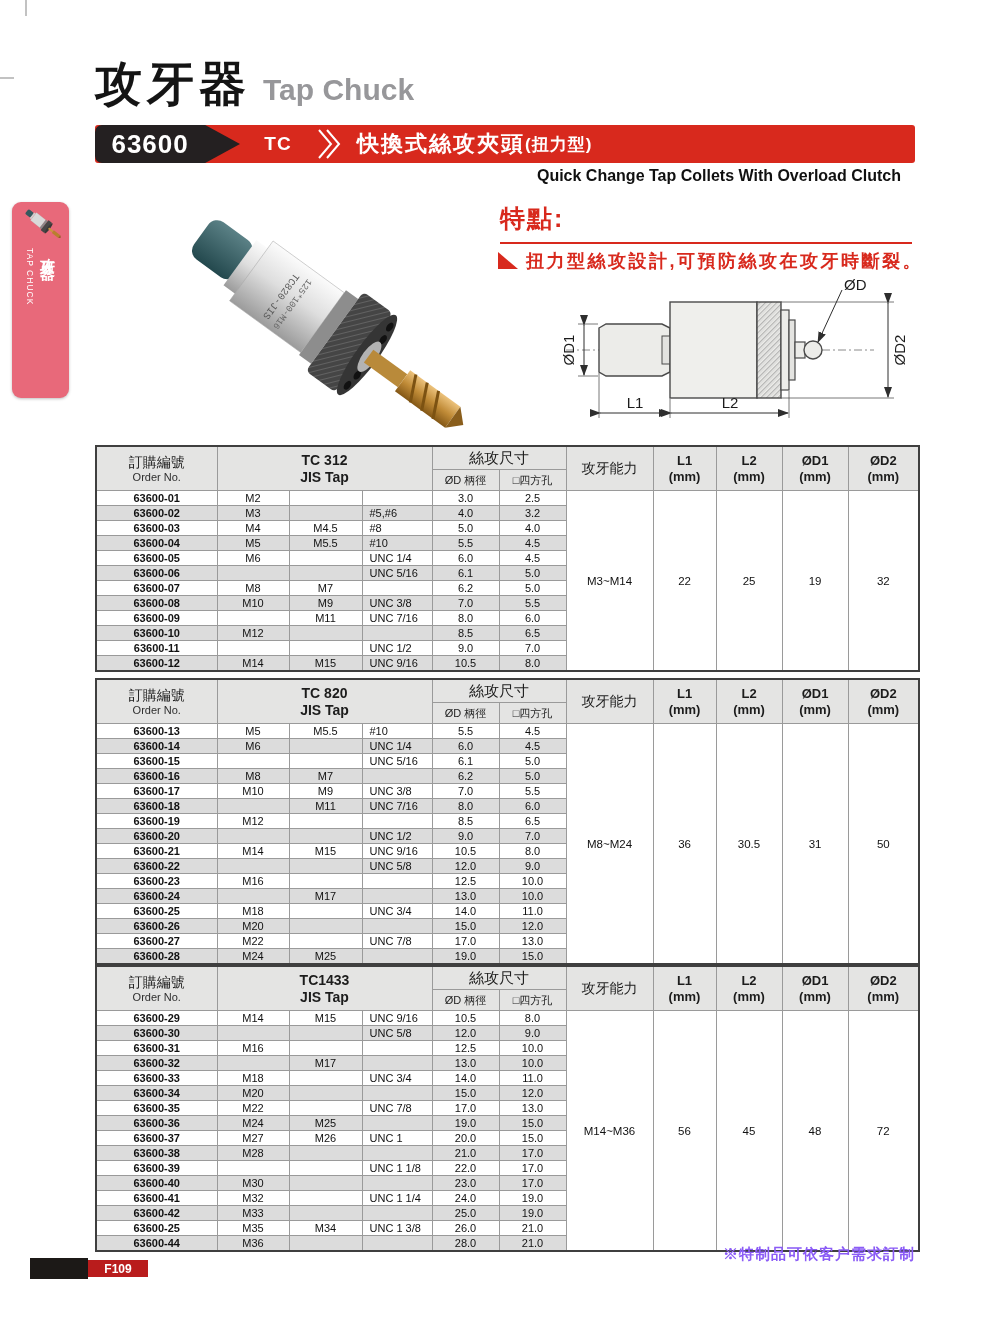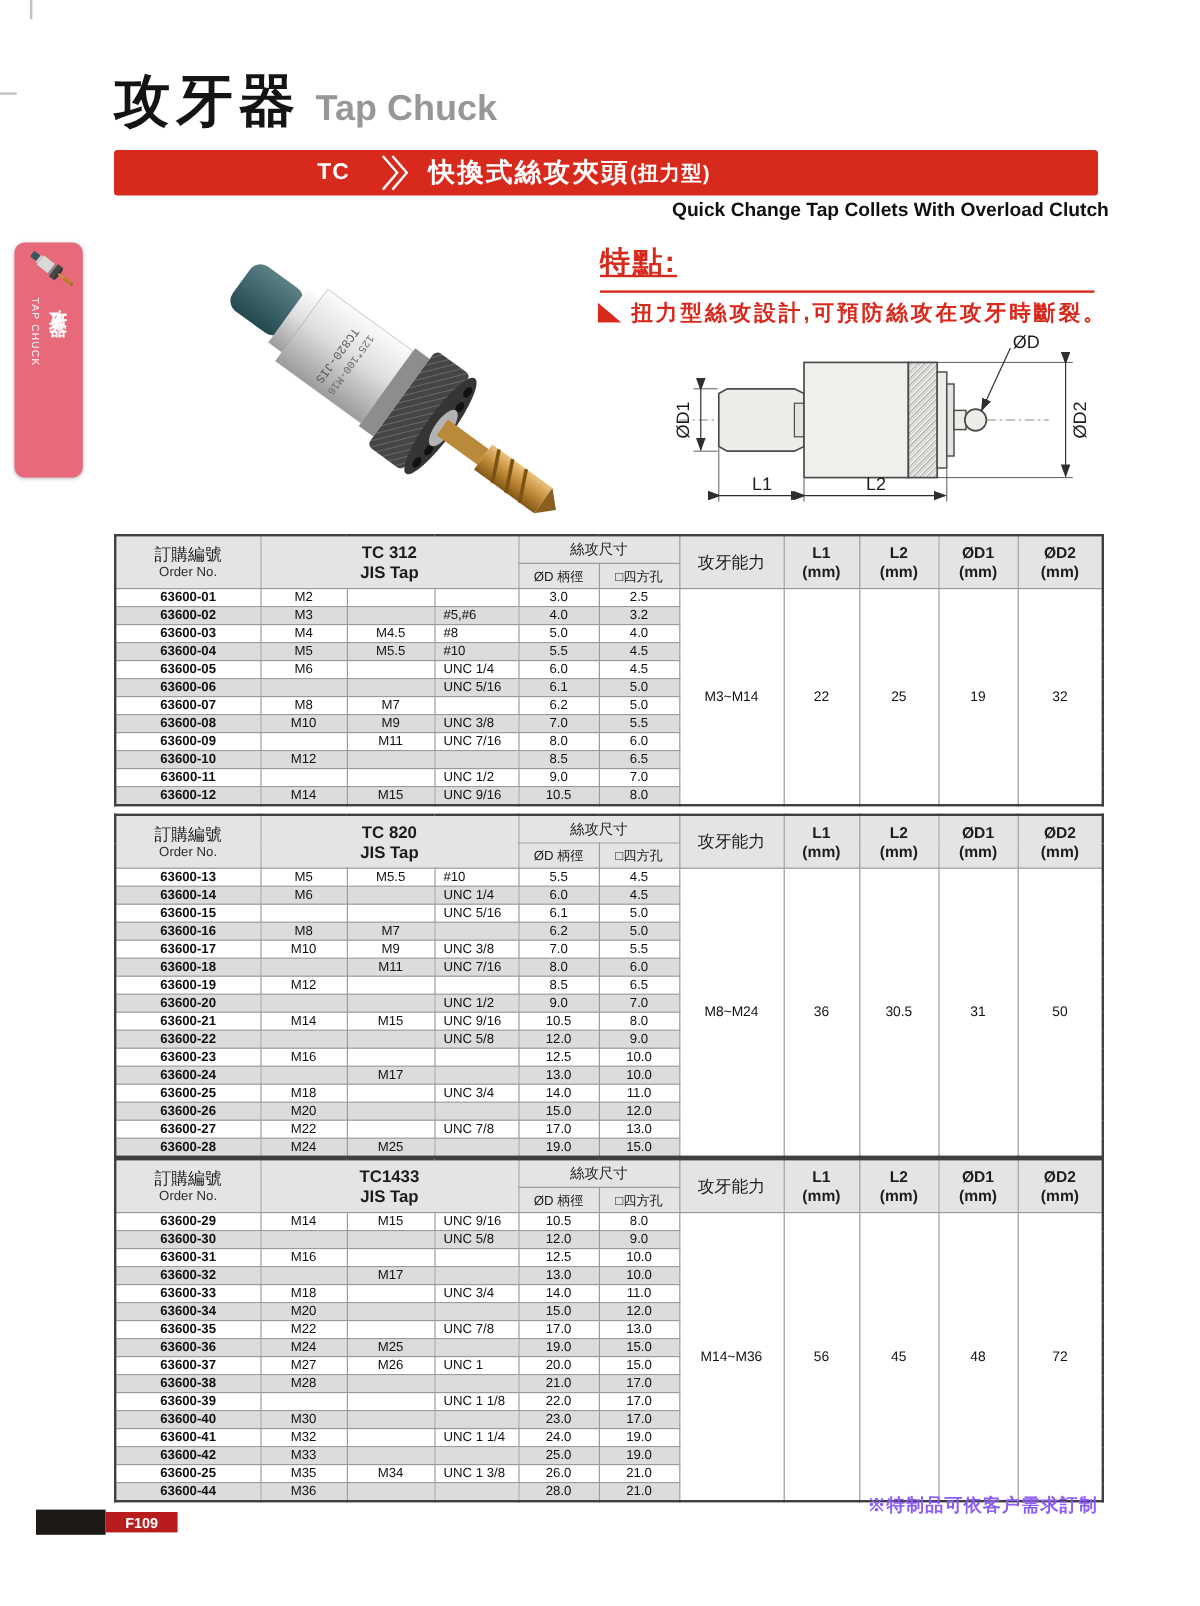--- a/index.html
+++ b/index.html
@@ -20,53 +20,53 @@
   .pennant { position:absolute; left:0; top:0; width:145px; height:38px; background:#242021;
              clip-path:polygon(0 0, 76% 0, 100% 50%, 76% 100%, 0 100%);
              border-radius:7px 0 0 7px; display:flex; align-items:center; }
   .pennant-num { width:76%; text-align:center; color:#fff; font-weight:bold; font-size:26px; letter-spacing:1px; }
   .series { position:absolute; left:150px; top:0; width:66px; height:38px; display:flex; align-items:center;
             justify-content:center; color:#fff; font-weight:bold; font-size:19px; letter-spacing:1px; }
   .chev { position:absolute; left:220px; top:4px; }
   .banner-title { position:absolute; left:262px; top:0; height:38px; display:flex; align-items:center;
                   color:#fff; font-weight:bold; font-size:22px; letter-spacing:2px; }
   .banner-title .paren { font-size:17px; letter-spacing:1px; }
-  .subtitle { position:absolute; left:104px; top:167px; width:820px; text-align:right;
+  .subtitle { position:absolute; left:81px; top:167px; width:820px; text-align:right;
               font-weight:bold; font-size:16px; color:#101010; }
 
   
   .side-tab { position:absolute; left:12px; top:202px; width:57px; height:196px; background:#e8697a;
               border-radius:9px; box-shadow:0 1px 3px rgba(0,0,0,.25);
               display:flex; flex-direction:column; align-items:center; padding-top:7px; box-sizing:border-box; }
   .vert-wrap { display:flex; flex-direction:row; align-items:flex-start; gap:3px; margin-top:5px; }
   .vzh { writing-mode:vertical-rl; color:#fff; font-size:15px; font-weight:bold; letter-spacing:4px; }
   .ven { writing-mode:vertical-rl; color:#fff; font-size:8.5px; letter-spacing:1px; margin-top:2px; }
 
   
   .features-h { position:absolute; left:500px; top:202px; width:412px; color:#d8291d;
                 font-size:25px; font-weight:bold; letter-spacing:2px;
-                border-bottom:2px solid #d8291d; padding-bottom:7px;text-decoration:underline; }
+                border-bottom:2px solid #d8291d; padding-bottom:7px; }
   .feature-line { position:absolute; left:498px; top:249px; display:flex; align-items:flex-start;
                   color:#d8291d; font-weight:bold; font-size:18px; letter-spacing:2.5px; }
   .tri { width:20px; height:17px; background:#d8291d; clip-path:polygon(0 0,100% 100%,0 100%);
          margin:3px 8px 0 0; flex:none; }
 
   .photo { position:absolute; left:168px; top:198px; }
   .diagram { position:absolute; left:552px; top:272px; }
 
   
   .spec-table { position:absolute; left:95px; width:823px; border-collapse:collapse; table-layout:fixed;
                 border:2px solid #3f3f3f;padding-left:34px; }
   .spec-table th, .spec-table td { border:1px solid #9a9a9a; overflow:hidden; white-space:nowrap; padding:0; }
   .spec-table thead th { background:#e4e4e3; font-weight:normal; }
   .t1 { top:445px; } .t2 { top:678px; } .t3 { top:965px; }
   .hdr-zh { font-size:14px; line-height:1.25; }
   .hdr-en { font-size:11px; color:#2e2e2e; line-height:1.1; }
   .model-cell div { font-weight:bold; font-size:14px; line-height:1.2; }
-  .size-zh { font-size:12px; height:22px; }
+  .size-zh { font-size:15px; height:22px; }
   .sub-th { font-size:11px; height:20px; }
   .mmhdr div { font-weight:bold; font-size:13px; line-height:1.2; }
   .spec-table td { font-size:11px; height:14px; line-height:14px; text-align:center; color:#111; }
   .spec-table td.order { font-weight:bold; }
   .spec-table td.tapL { text-align:left; padding-left:7px; }
   .spec-table tr.alt td { background:#dcdcdc; }
   .spec-table td.mergedv { background:#fff; font-size:11.5px;text-align:center; }
 
   
   .pageno-black { position:absolute; left:30px; top:1258px; width:58px; height:21px; background:#1c1917; }
@@ -82,20 +82,23 @@
 
   <div class="crop-v"></div>
   <div class="crop-h"></div>
 
   <div class="title-row">
     <span class="title-zh">攻牙器</span>
     <span class="title-en">Tap Chuck</span>
   </div>
 
   <div class="banner">
+    <div class="pennant">
+      <div class="pennant-num">63600</div>
+    </div>
     <div class="series">TC</div>
     <div class="chev">
       <svg width="26" height="30" viewBox="0 0 26 30">
         <polyline points="4,1 16,15 4,29" fill="none" stroke="#ffffff" stroke-width="2"></polyline>
         <polyline points="12,1 24,15 12,29" fill="none" stroke="#ffffff" stroke-width="2"></polyline>
       </svg>
     </div>
     <div class="banner-title">
       <span>快換式絲攻夾頭</span>
         <span class="paren">(扭力型)</span>

